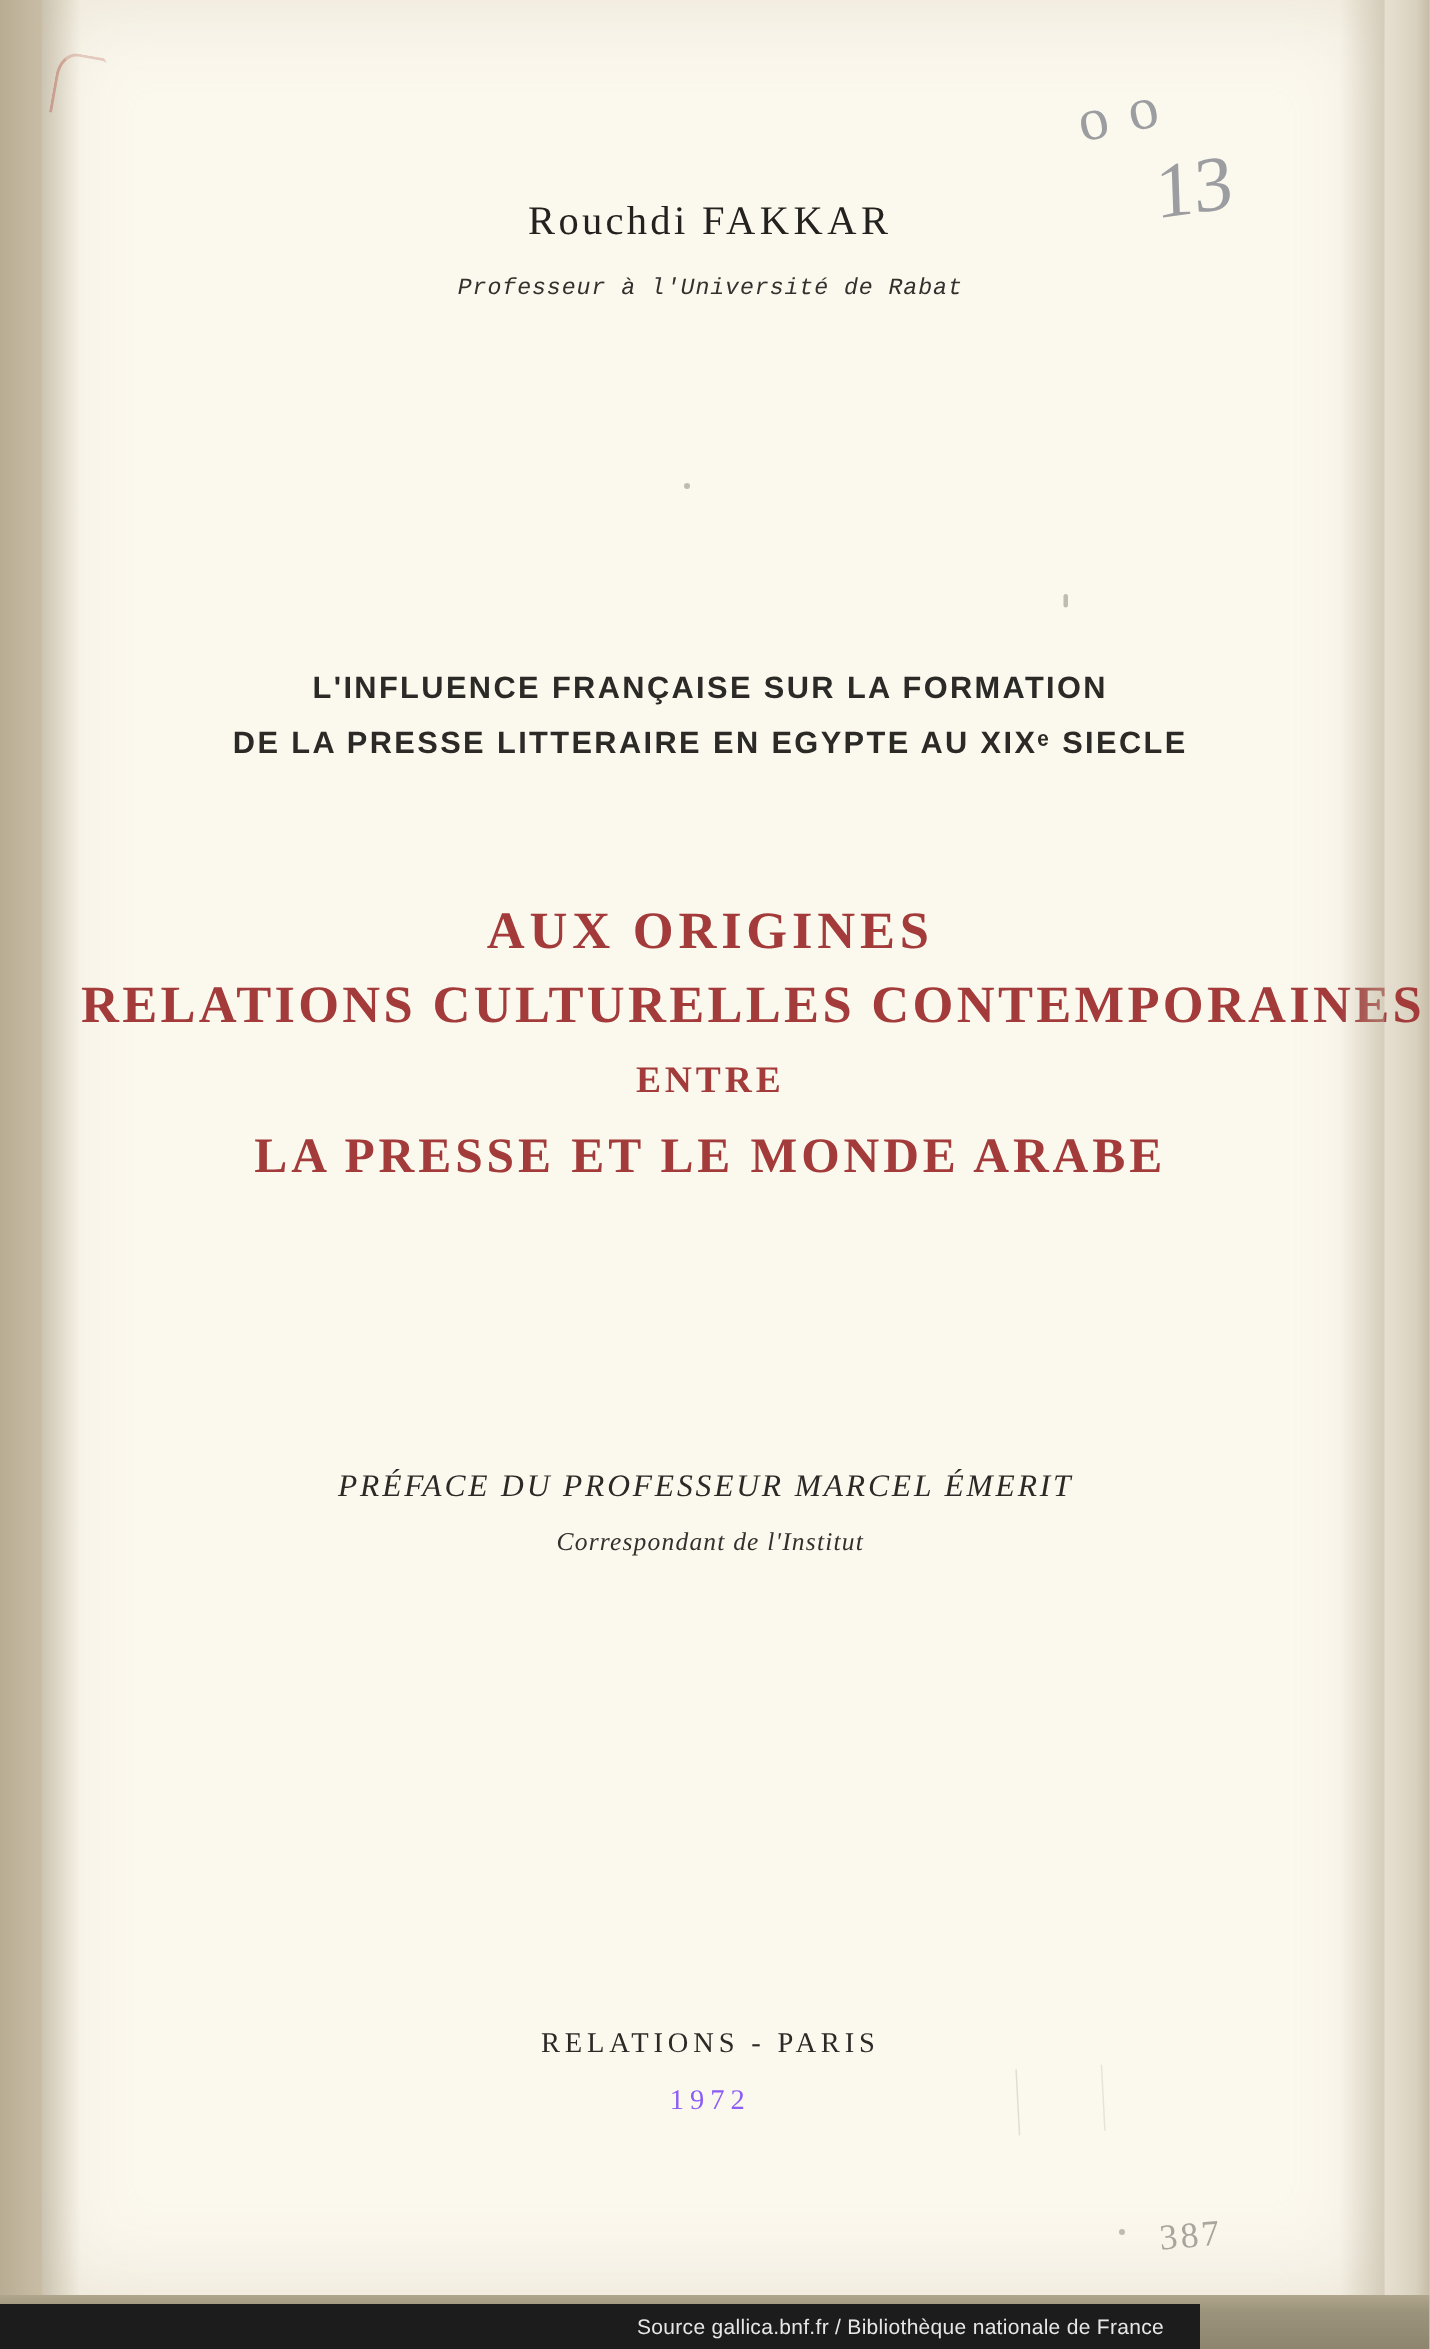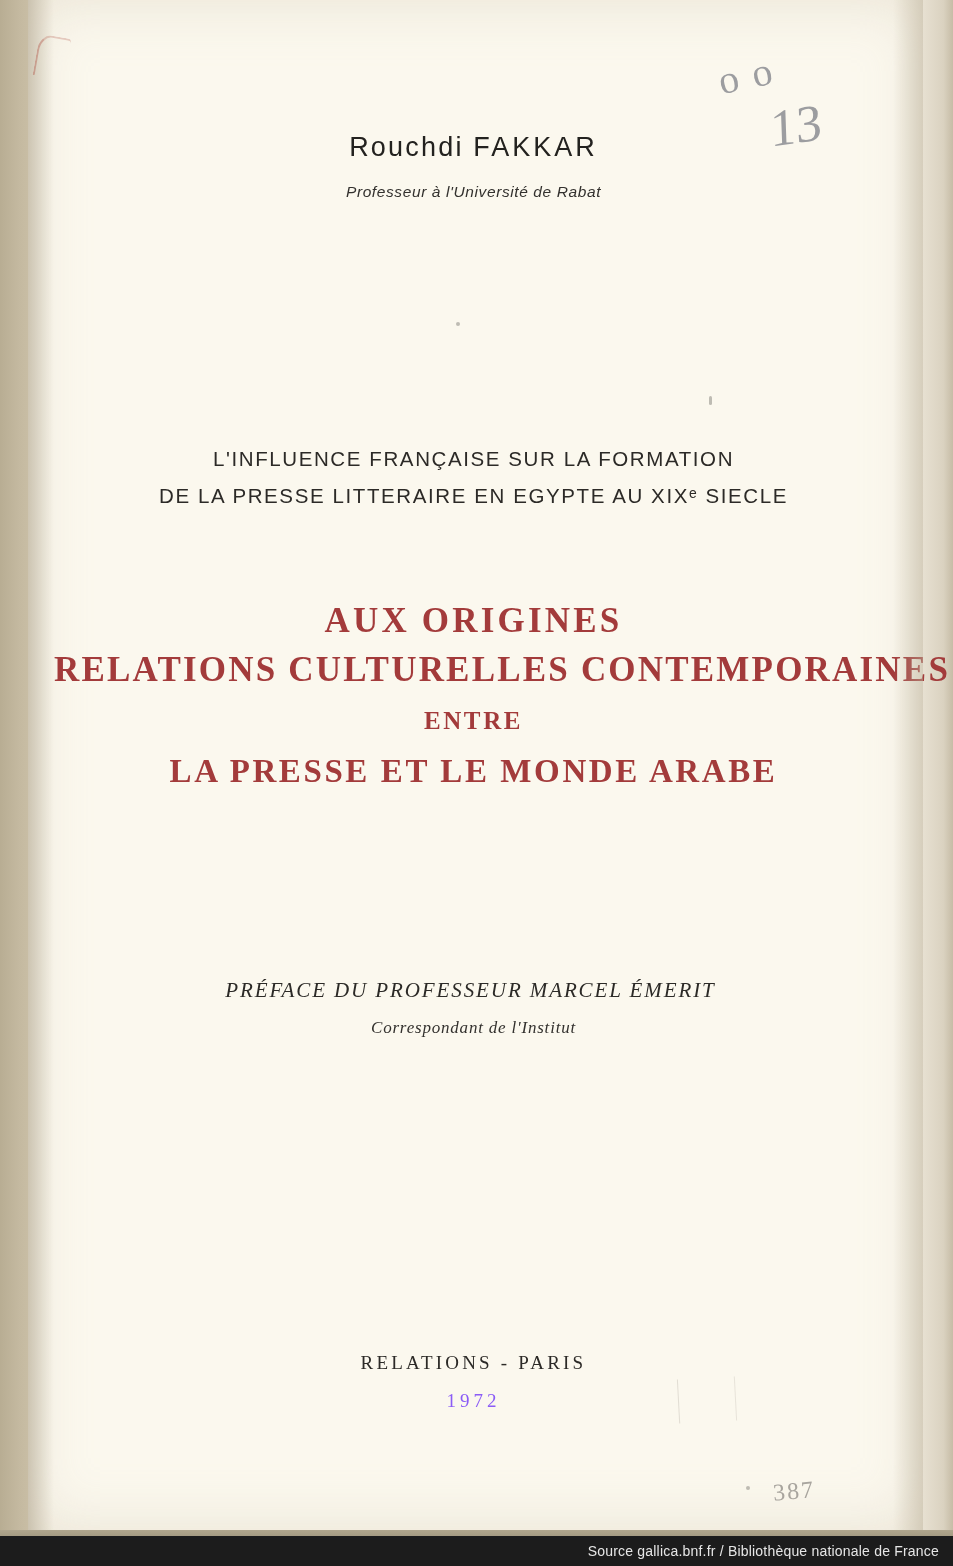--- a/index.html
+++ b/index.html
@@ -52,76 +52,77 @@
     top: 1530px;
     width: 953px;
     height: 36px;
     background: linear-gradient(180deg, #b0a68d 0%, #9c937c 30%, #8e856f 100%);
   }
 
   .footer-bar {
     position: absolute;
     left: 0;
     bottom: 0;
-    width: 953px;
+    width: 800px;
     height: 30px;
     background: #1c1c1c;
     color: #e6e6e6;
     font-family: "Liberation Sans", sans-serif;
     font-size: 14px;
     display: flex;
     align-items: center;
     justify-content: flex-end;
-    padding-right: 14px;
+    padding-right: 24px;
     box-sizing: border-box;
     letter-spacing: 0.2px;
   }
 
   .content {
     position: absolute;
     left: 26px;
     right: 30px;
     top: 0;
     bottom: 0;
     text-align: center;
     color: #2b2b2b;
   }
 
   .author {
     position: absolute;
     top: 132px;
     left: 0; right: 0;
-    font-family: Liberation Sans, sans-serif;
+    font-family: Liberation Serif, serif;
     font-size: 27px;
     letter-spacing: 2.2px;
     color: #23221f;
   }
   .author .given { font-weight: 400; }
   .author .family { font-weight: 400; letter-spacing: 3px; }
 
   .affiliation {
     position: absolute;
     top: 183px;
     left: 0; right: 0;
-    font-family: Liberation Sans, sans-serif;
+    font-family: Liberation Mono, monospace;
     font-style: italic;
     font-size: 15.5px;
     letter-spacing: 0.6px;
     color: #33312e;
   }
 
   .subtitle {
     position: absolute;
     top: 440px;
     left: 0; right: 0;
     font-family: "Liberation Sans", sans-serif;
     font-size: 20.5px;
     letter-spacing: 1.6px;
     line-height: 37px;
     color: #2c2a27;
+    font-weight: bold;
   }
 
   .maintitle {
     position: absolute;
     top: 598px;
     left: 0; right: 0;
     color: #a33b3b;
     font-family: "Liberation Serif", serif;
     font-weight: bold;
   }

